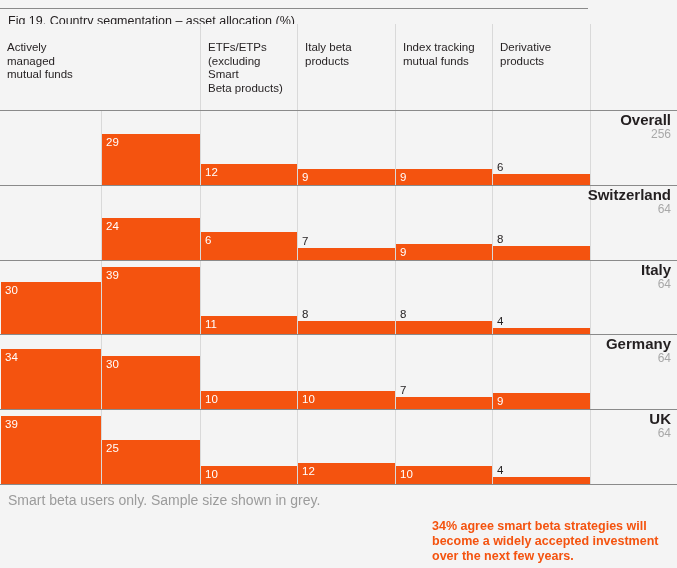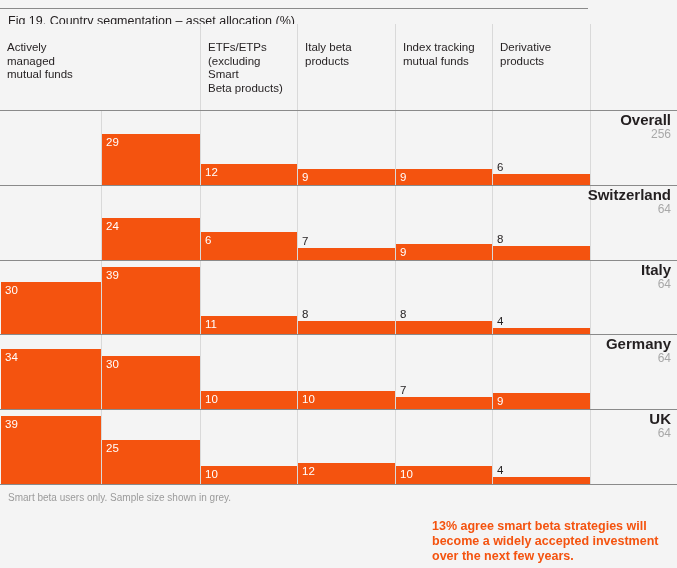--- a/index.html
+++ b/index.html
@@ -126,21 +126,21 @@
   .rowlabel .n {
     font-size: 12px;
     line-height: 14px;
     color: #a8a8a8;
   }
 
   
   .footnote {
     position: absolute;
     left: 8px; top: 492px;
-    font-size: 10px;
+    font-size: 14px;
     color: #9b9b9b;
   }
   .plot-bottom-rule {
     position: absolute;
     left: 0; top: 484px;
     width: 677px; height: 1px;
     background: #8a8a8a;
   }
 
   
@@ -376,15 +376,15 @@
           <div class="country">UK</div>
           <div class="n">64</div>
         </div>
       </div>
     </div>
 
   <div class="plot-bottom-rule"></div>
 
   <div class="footnote">Smart beta users only. Sample size shown in grey.</div>
 
-  <div class="callout">13% agree smart beta strategies will become a widely accepted investment over the next few years.</div>
+  <div class="callout">34% agree smart beta strategies will become a widely accepted investment over the next few years.</div>
 
 </div>
 
 </body></html>

